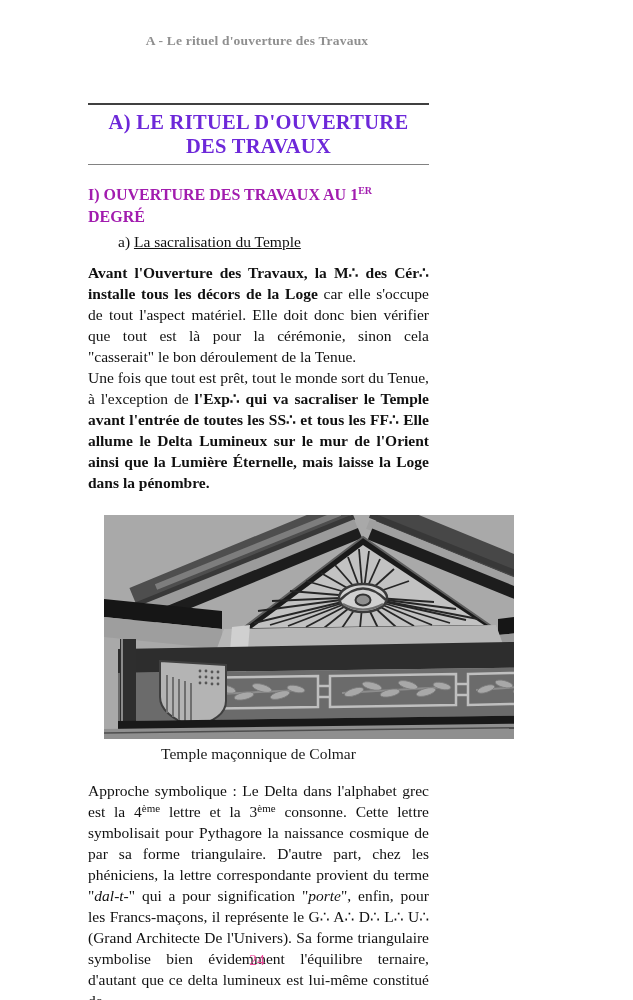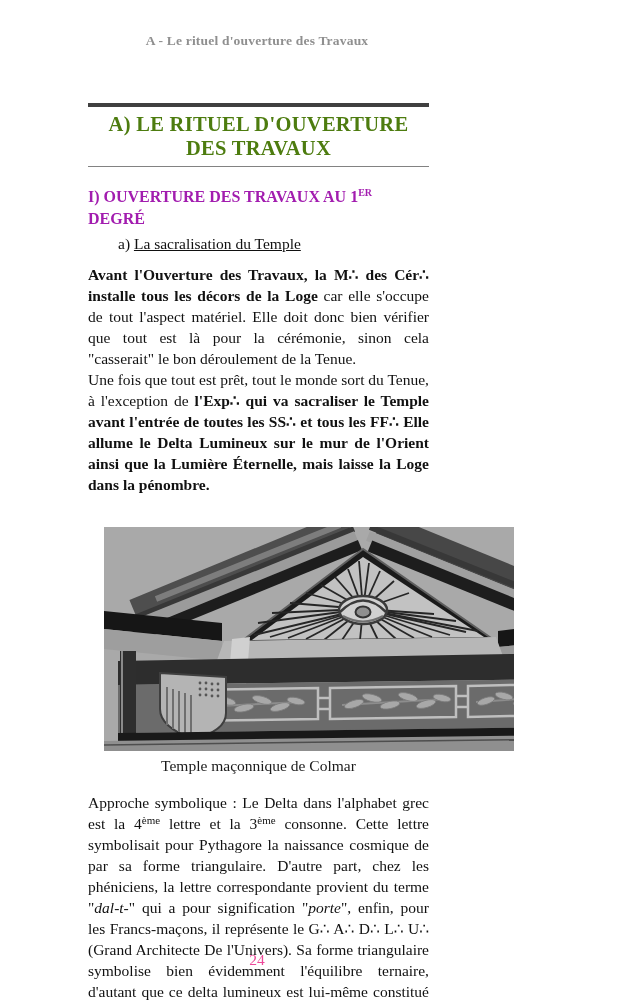--- a/index.html
+++ b/index.html
@@ -1,32 +1,32 @@
 <!DOCTYPE html>
 <html><head>
 <meta charset="utf-8">
 <style>
   html,body{margin:0;padding:0;background:#ffffff;}
   .page{position:relative;width:514px;height:1000px;background:#ffffff;overflow:hidden;
         font-family:"Liberation Serif","DejaVu Serif",serif;color:#111111;}
   .running-header{padding-top:33px;text-align:center;font-size:13.5px;font-weight:bold;
         letter-spacing:.2px;color:#8f8f8f;line-height:16px;}
-  .title-band{margin:54px 85px 0 88px;border-top:4px solid #404040;border-bottom:1px solid #828282;
+  .title-band{margin:54px 85px 0 88px;border-top:2px solid #404040;border-bottom:1px solid #828282;
         padding:5px 0 6px;text-align:center;font-size:20.5px;font-weight:bold;line-height:24px;
-        letter-spacing:.3px;color:#4d7c0f;}
+        letter-spacing:.3px;color:#6d28d9;}
   .content{margin:0 85px 0 88px;}
   .heading{margin:19px 0 0;font-size:16px;font-weight:bold;line-height:22px;color:#a21caf;}
   .heading sup{font-size:10px;vertical-align:6px;line-height:0;}
   .subheading{margin-top:3px;font-size:15.5px;line-height:21px;margin-left:30px;}
   .subheading .u{text-decoration:underline;}
   p.body{margin:0;font-size:15.5px;line-height:21px;text-align:justify;}
   p.body.first{margin-top:10px;}
   p.body sup{font-size:11px;vertical-align:5px;line-height:0;}
   .question{margin:28px 0 0;font-size:15.5px;line-height:21px;}
-  figure{margin:16px 0 0;padding:16px;}
+  figure{margin:6px 0 0;padding:16px;}
   .photo{width:460px;height:224px;line-height:0;}
   .photo svg{display:block;}
   figcaption{margin-top:5px;text-align:center;font-size:15.5px;line-height:20px;color:#1a1a1a;}
   .p3{margin-top:29px;}
   .page-number{position:absolute;left:0;bottom:30px;width:100%;text-align:center;
         font-size:15.5px;line-height:20px;color:#ec4899;}
 </style>
 </head>
 <body>
 

